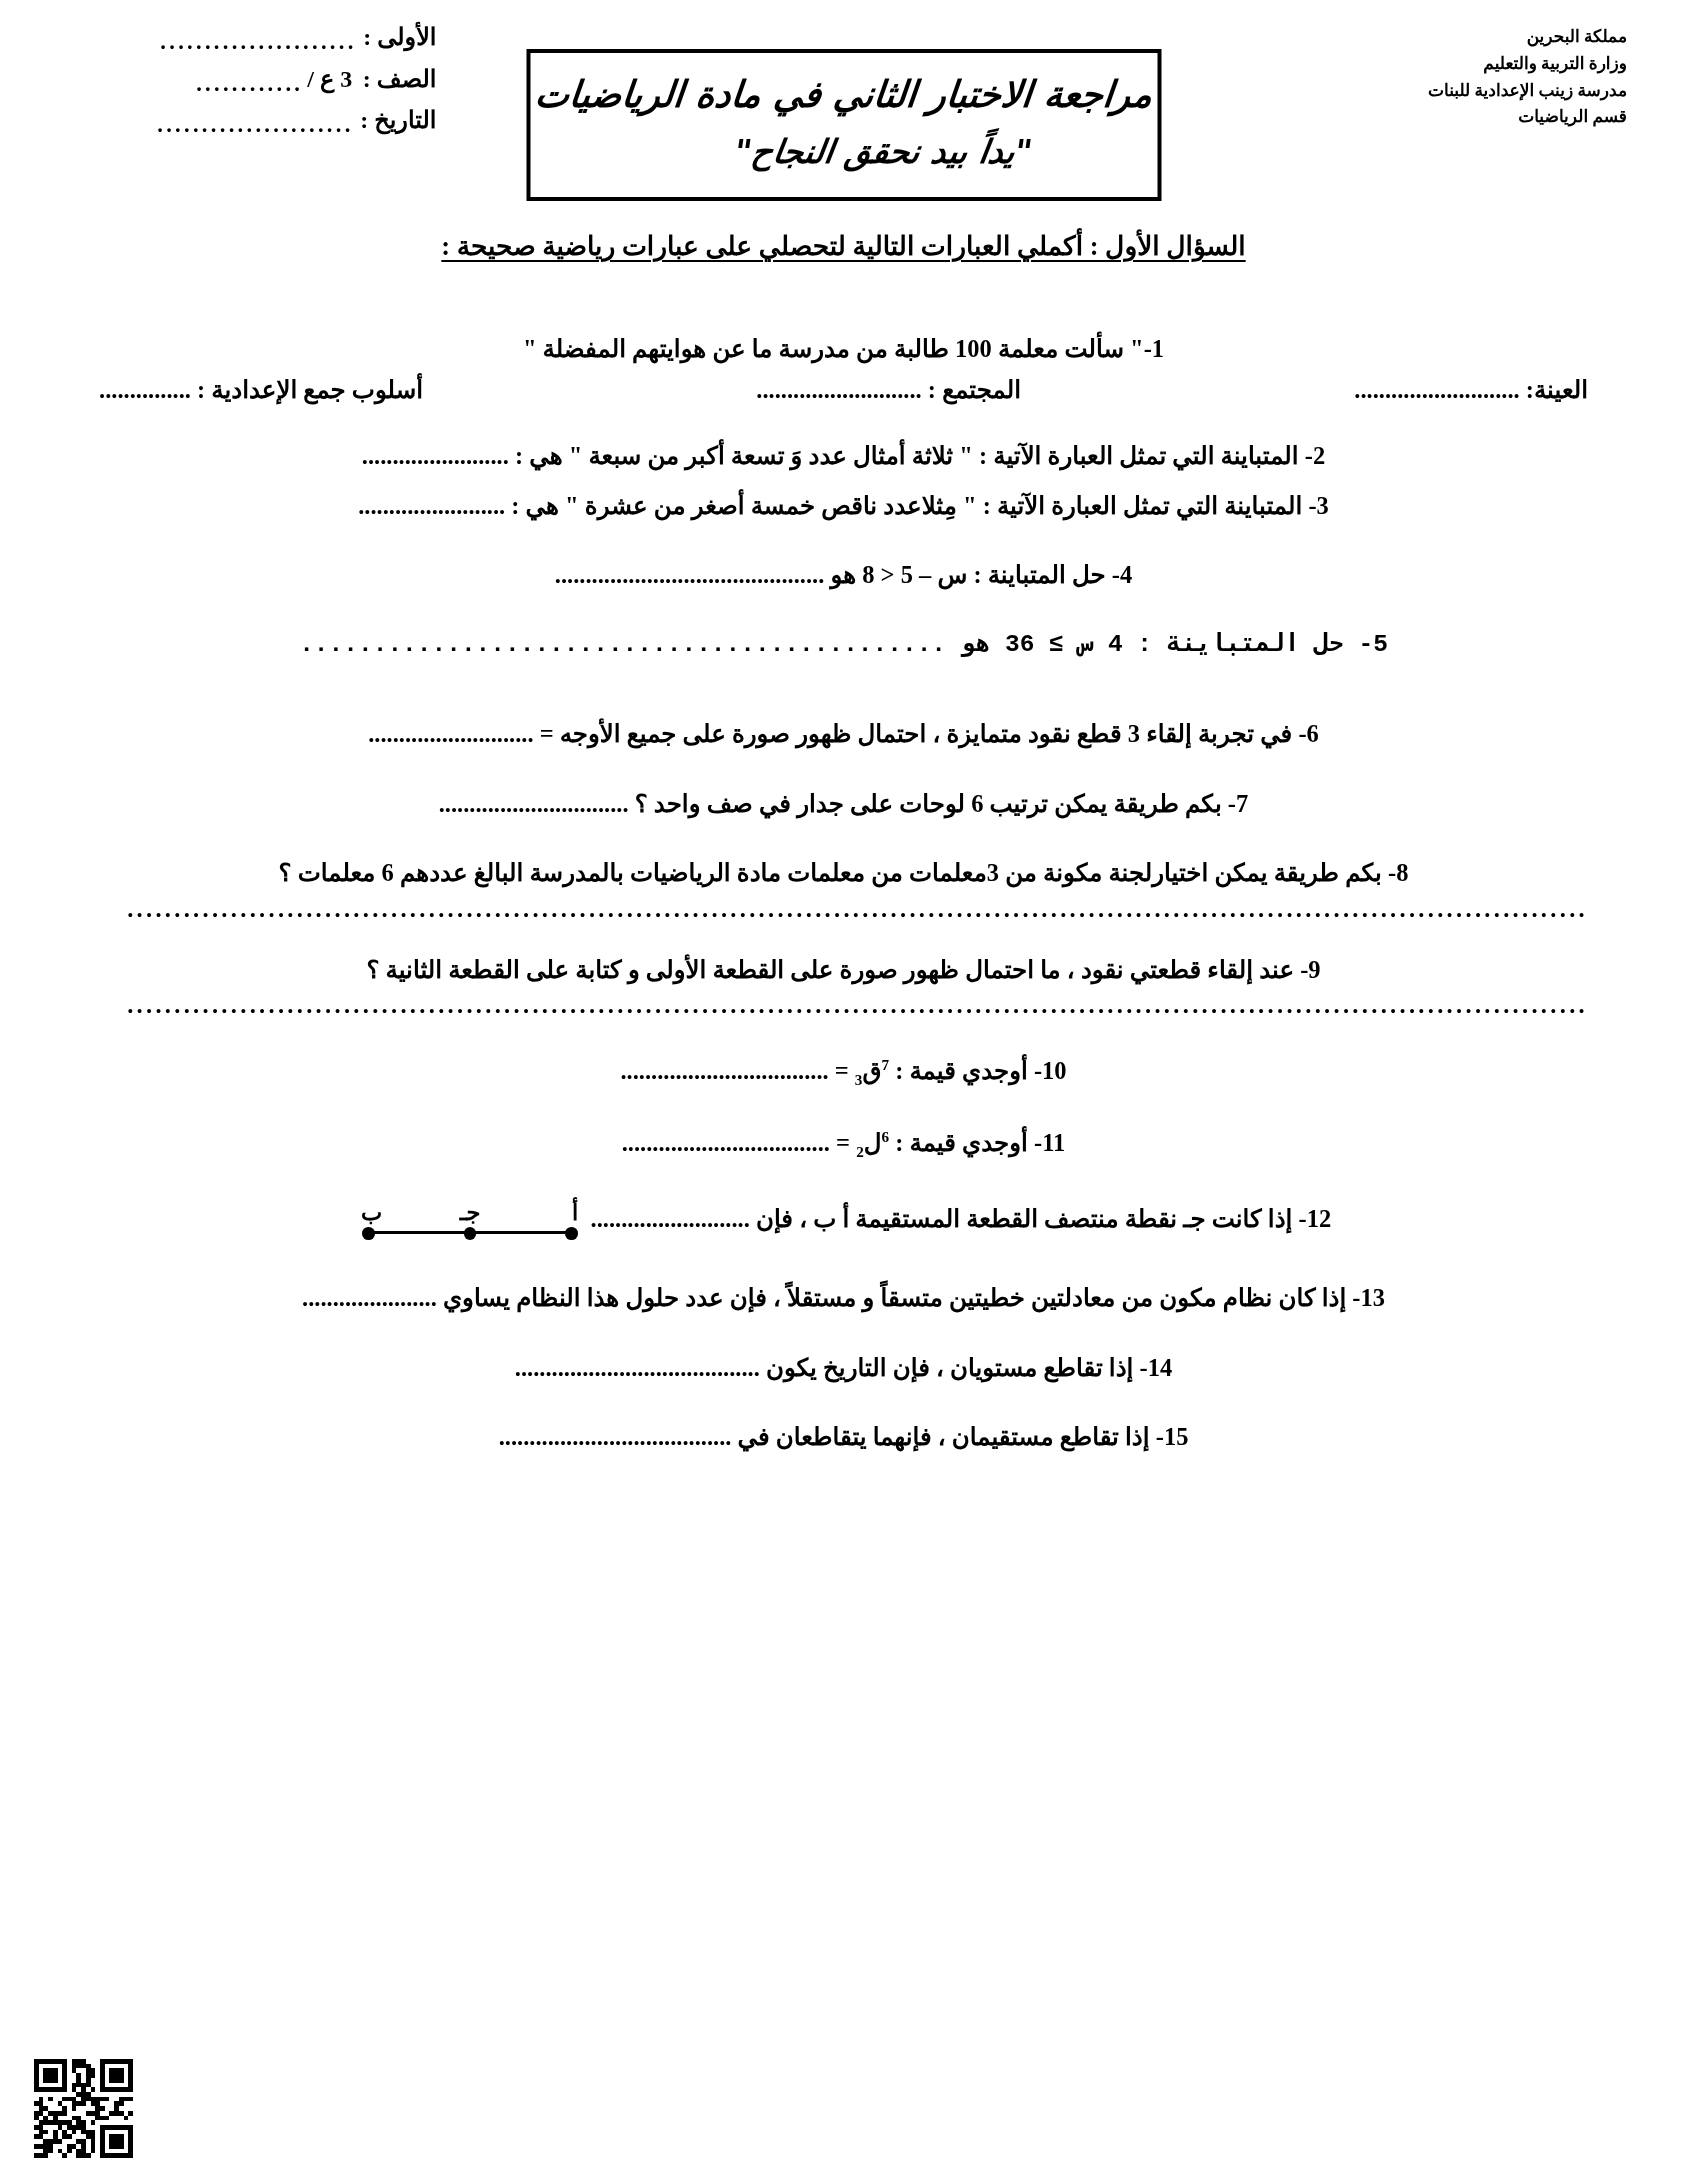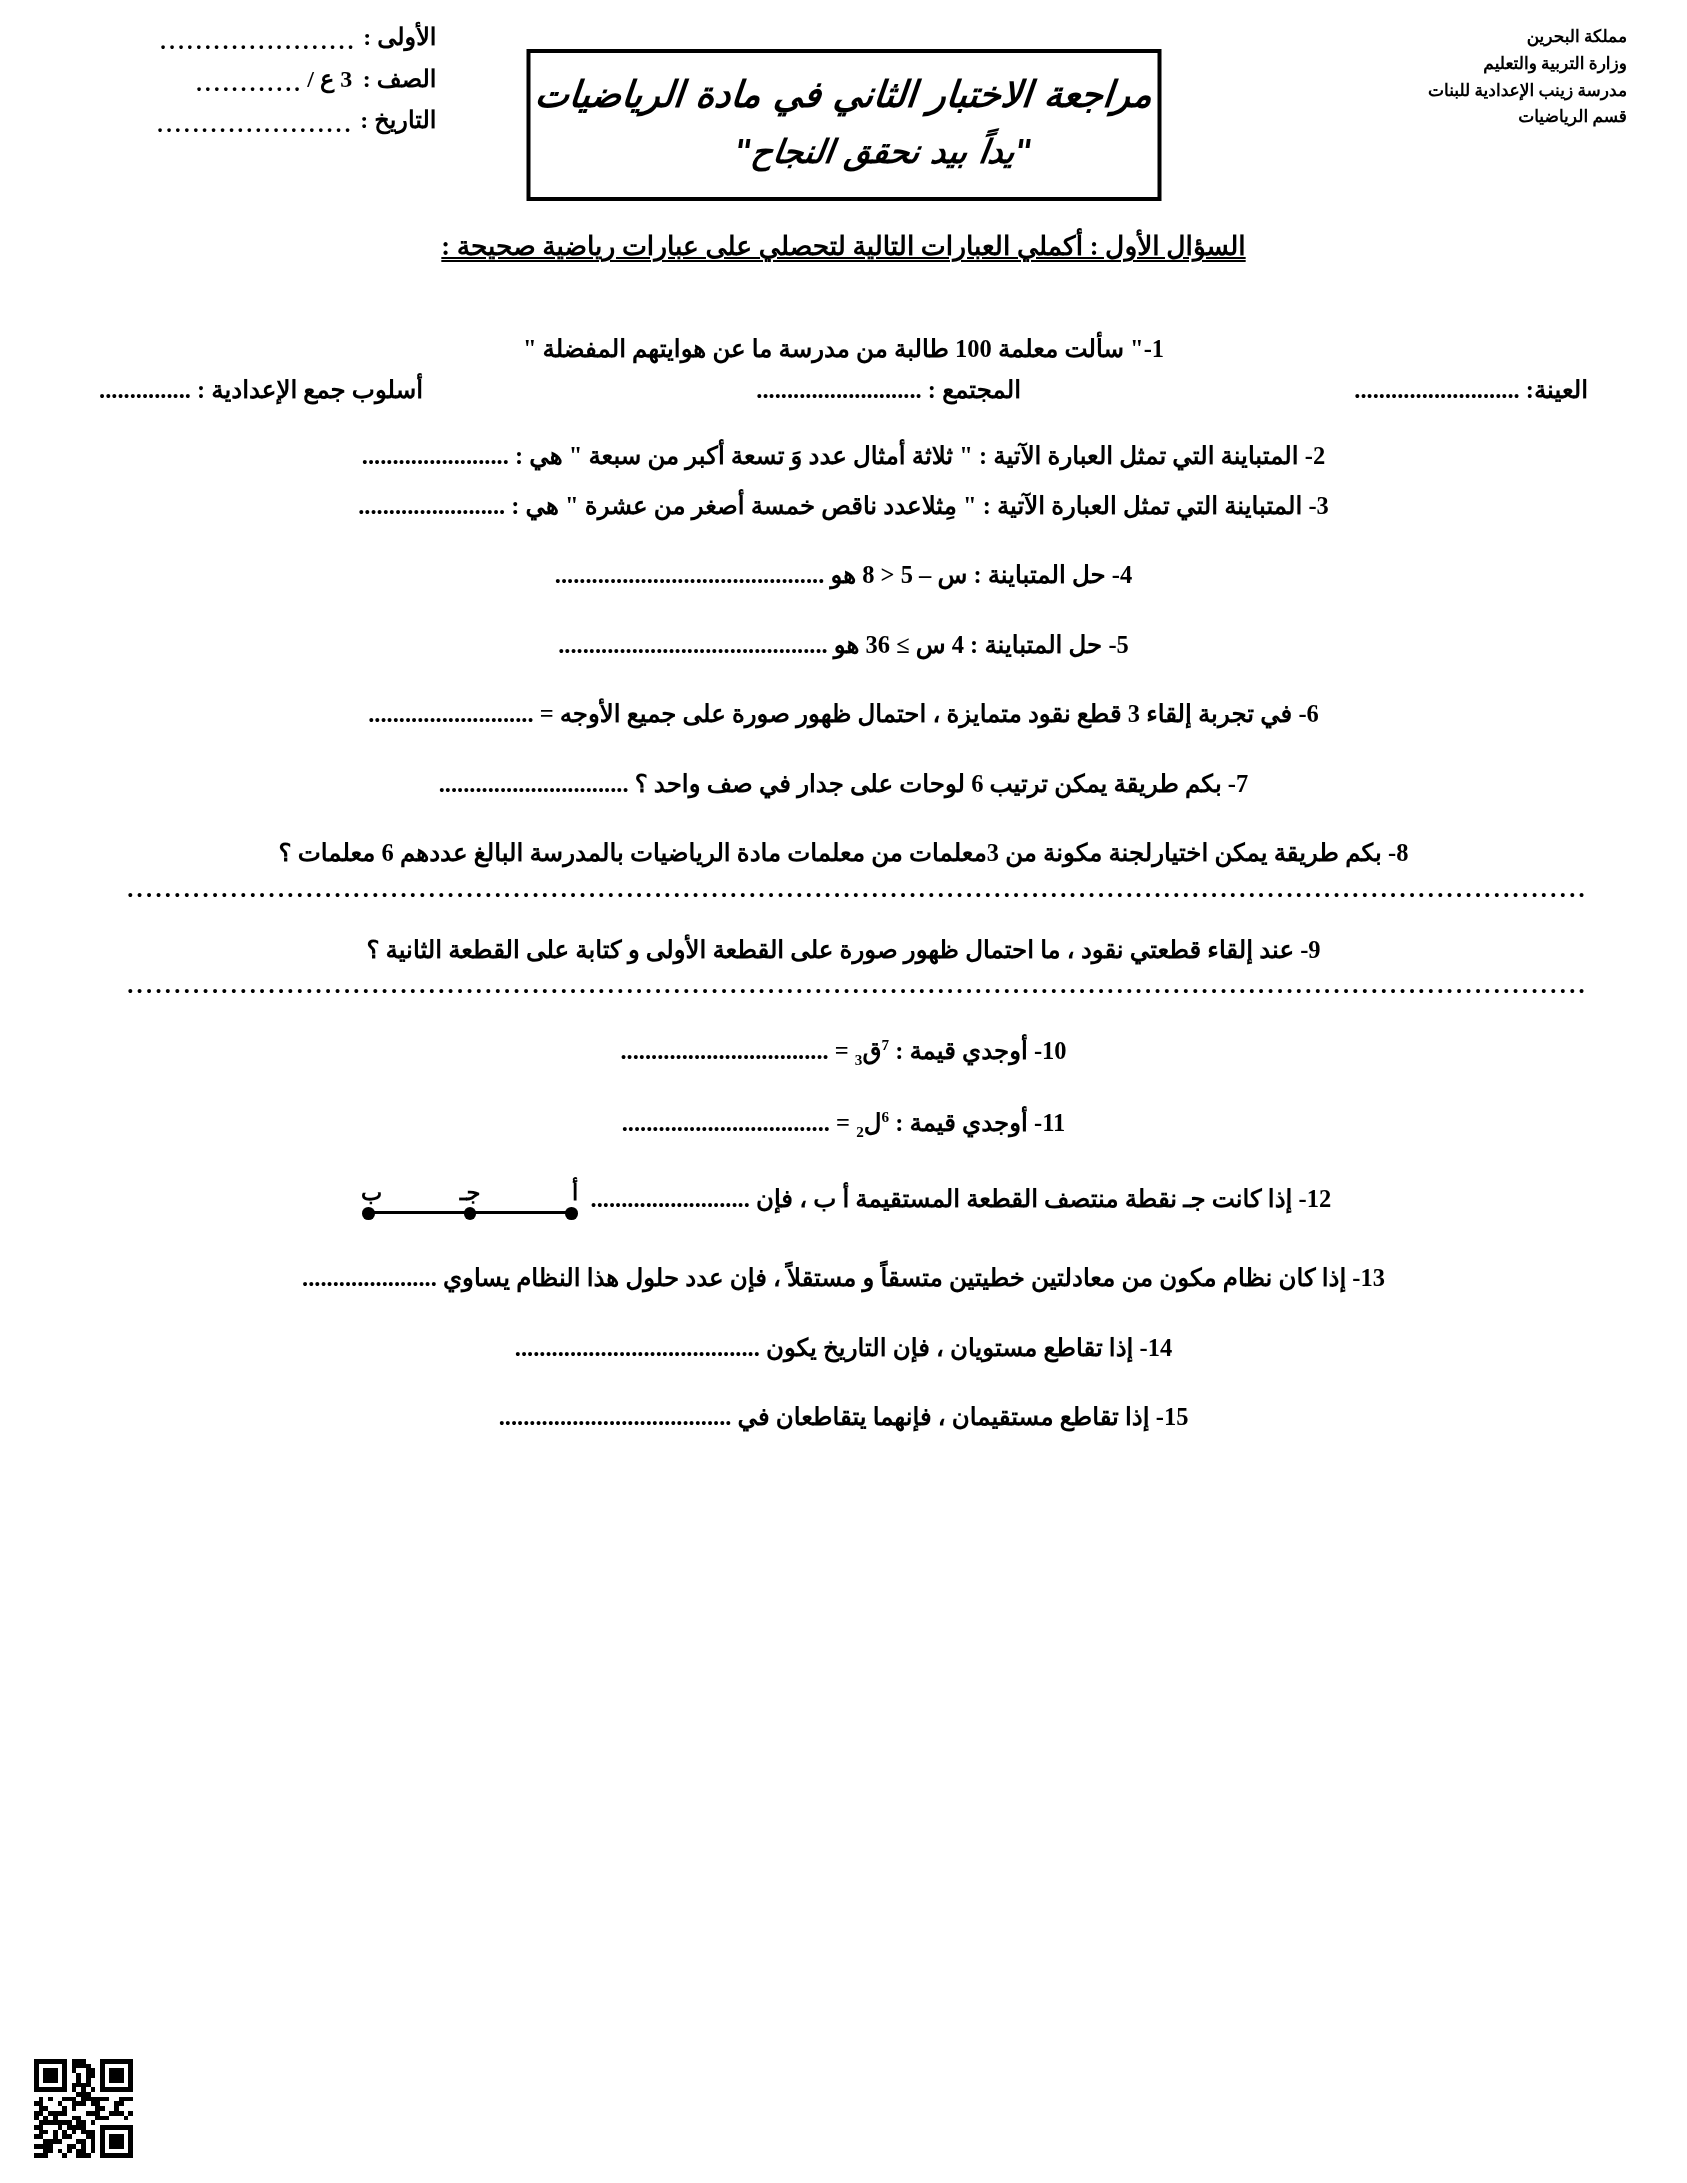--- a/index.html
+++ b/index.html
@@ -117,21 +117,20 @@
   
   .section-heading {
     position: absolute;
     top: 230px;
     right: 0;
     left: 0;
     text-align: center;
     font-size: 26.5px;
     font-weight: 700;
     direction: rtl;
-    text-decoration: underline;
   }
   .section-heading span.u {
     text-decoration: underline;
     text-underline-offset: 4.6px;
     text-decoration-thickness: 2px;
   }
 
   
   .questions {
     position: absolute;
@@ -334,21 +333,21 @@
     </div>
 
     <div class="q-block" style="margin-bottom:34px;">
       <div class="q q-line-center">
         <span>4-</span>
         <span>حل المتباينة : س – 5 &lt; 8   هو</span>
         <span class="dots">............................................</span>
       </div>
     </div>
 
-    <div class="q-block" style="margin-bottom:34px;">
+    <div class="q-block" style="margin-bottom:54px;font-family:Liberation Mono, monospace;">
       <div class="q q-line-center">
         <span>5-</span>
         <span>حل المتباينة : 4 س ≥ 36   هو</span>
         <span class="dots">............................................</span>
       </div>
     </div>
 
     <div class="q-block" style="margin-bottom:34px;">
       <div class="q q-line-center">
         <span>6-</span>

